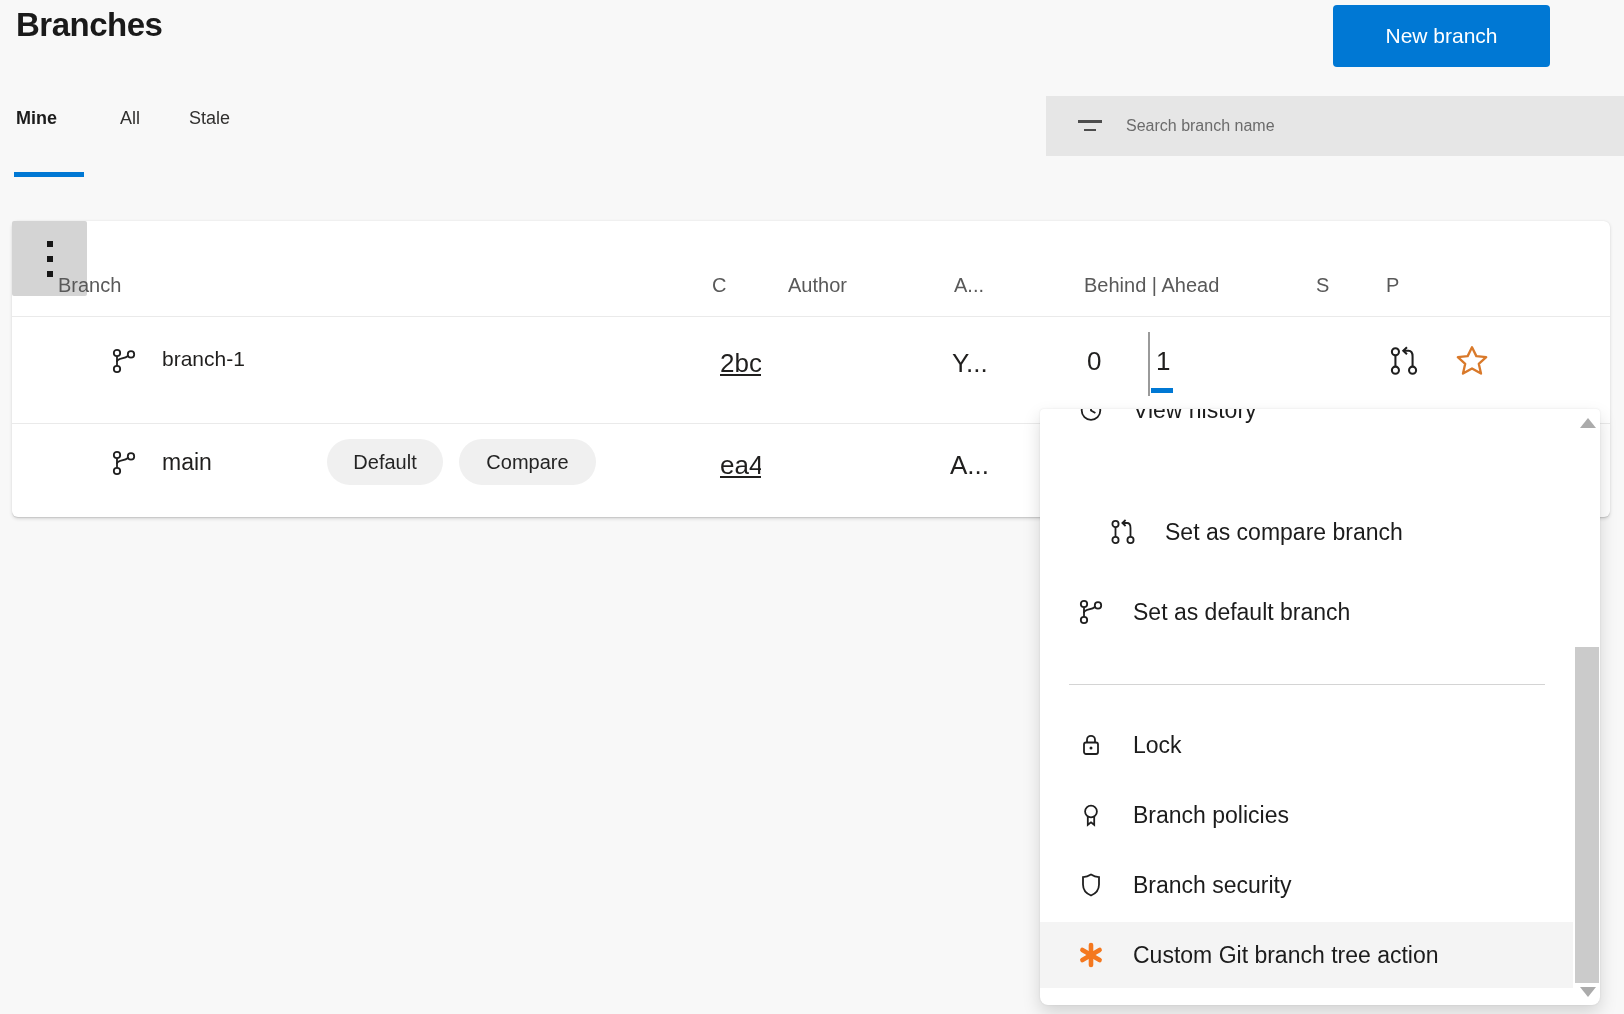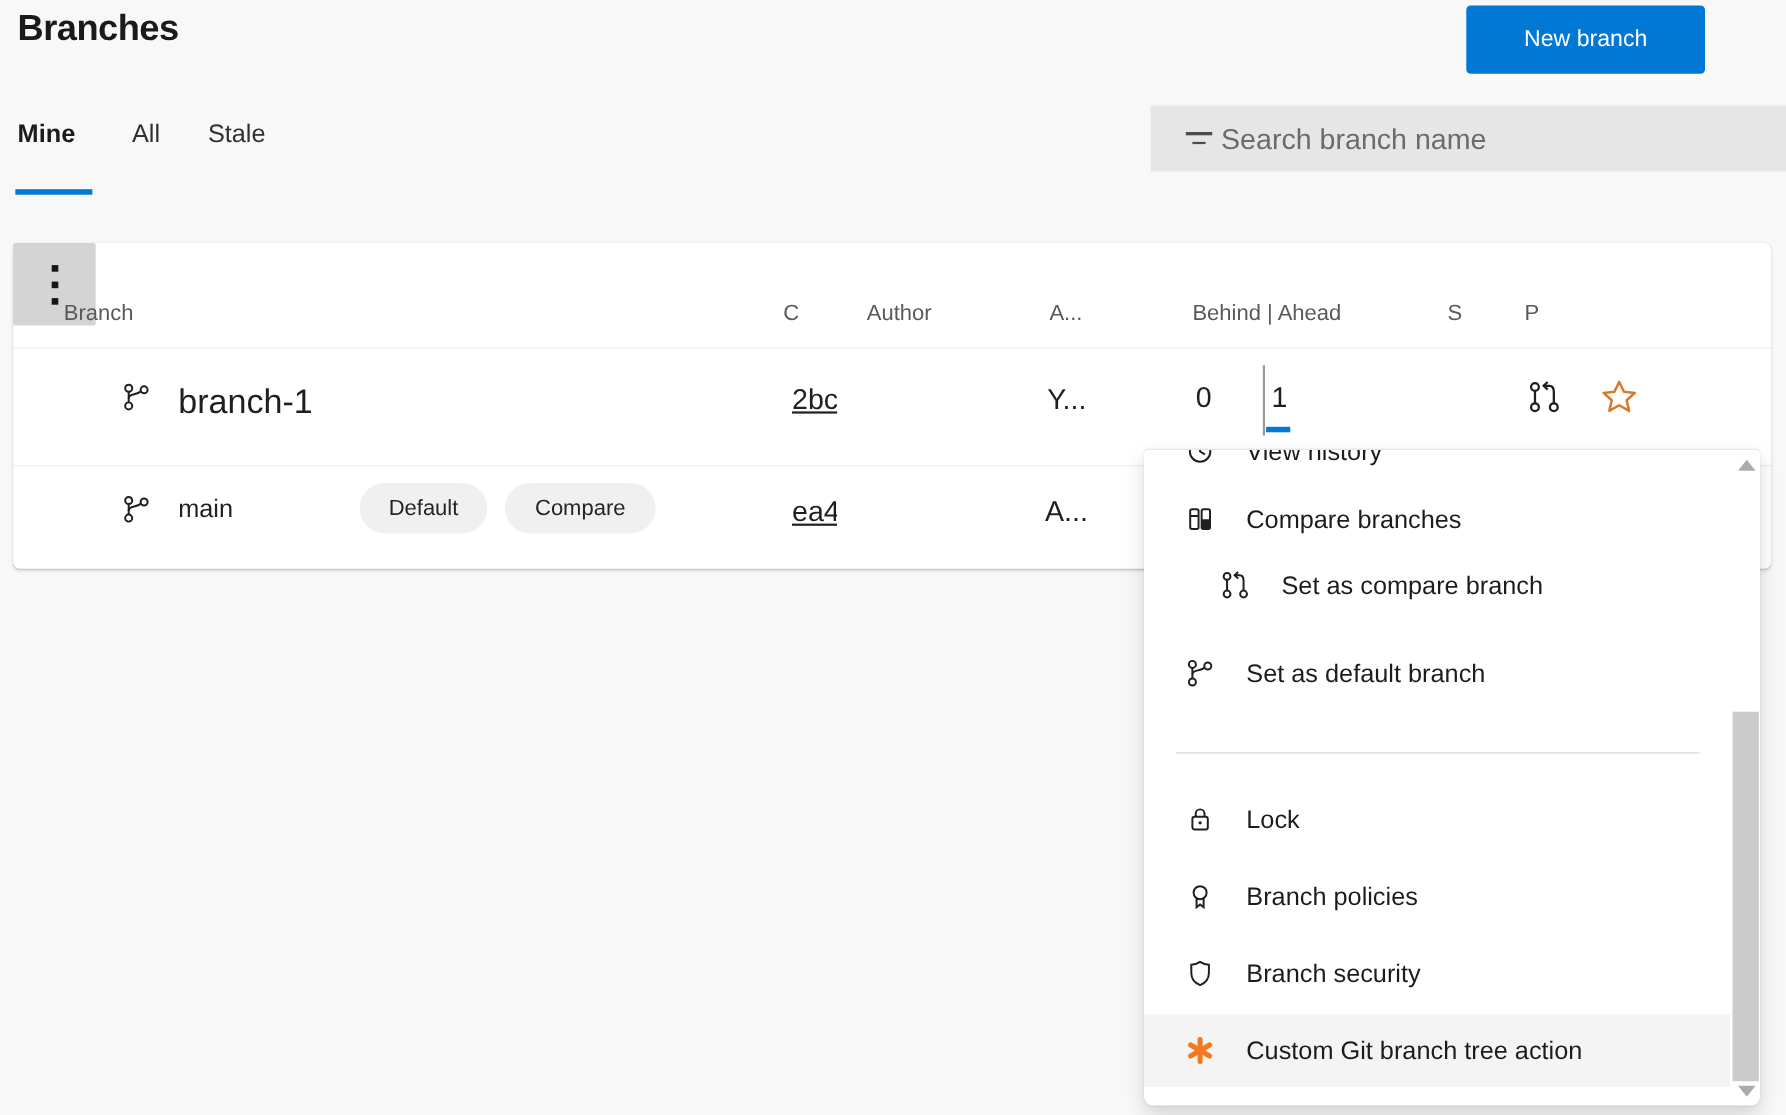--- a/index.html
+++ b/index.html
@@ -7,34 +7,34 @@
   body { background:#f8f8f8; font-family:"Liberation Sans","DejaVu Sans",sans-serif; color:#1f1f1f; position:relative; }
 
   .abs { position:absolute; }
 
   
   .page-title { left:16px; top:6px; font-size:33px; font-weight:700; color:#1a1a1a; letter-spacing:-0.5px; }
   .btn-primary { left:1333px; top:5px; width:217px; height:62px; background:#0078d4; border:none; border-radius:4px;
     color:#fff; font-size:21px; font-family:inherit; display:flex; align-items:center; justify-content:center; cursor:pointer; }
 
   
-  .tab { top:108px; font-size:23px; color:#31302f; cursor:pointer; }
+  .tab { top:108px; font-size:18px; color:#31302f; cursor:pointer; }
   .tab-mine { left:16px; font-weight:700; color:#1c1c1c; }
   .tab-all { left:120px; }
   .tab-stale { left:189px; }
   .tab-underline { left:14px; top:172px; width:70px; height:5px; background:#0078d4; }
 
   
   .searchbox { left:1046px; top:96px; width:578px; height:60px; background:#e6e6e6; display:flex; align-items:center; }
   .searchbox .ficon { margin-left:32px; width:24px; height:12px; position:relative; flex:none; }
   .searchbox .ficon i { position:absolute; background:#4d4d4d; height:2.6px; display:block; }
   .searchbox .ficon i.l1 { left:0; top:0; width:24px; }
   .searchbox .ficon i.l2 { left:6px; top:8.6px; width:12px; }
-  .searchbox input { flex:1; margin-left:8px; background:transparent; border:none; outline:none; font-family:inherit;
-    font-size:26px; color:#3b3b3b; }
+  .searchbox input { flex:1; margin-left:24px; background:transparent; border:none; outline:none; font-family:inherit;
+    font-size:16px; color:#3b3b3b; }
   .searchbox input::placeholder { color:#6b6b6b; opacity:1; }
 
   
   .card { left:12px; top:221px; width:1598px; height:296px; background:#fff; border-radius:6px;
     box-shadow:0 1.6px 3.6px rgba(0,0,0,.13), 0 .3px .9px rgba(0,0,0,.1); }
   .hline { position:absolute; left:0; width:100%; height:1px; background:#eaeaea; }
   .th { position:absolute; top:53px; font-size:20px; color:#595959; white-space:nowrap; }
   .cell { position:absolute; font-size:26px; color:#201f1e; white-space:nowrap; }
   .commit-link { overflow:hidden; width:41px; text-decoration:underline; cursor:pointer; }
   .badge { position:absolute; height:46px; border-radius:23px; background:#f0f0f0; color:#242424; font-size:20px;
@@ -97,21 +97,21 @@
   <div>
     <span class="abs" style="left:98px; top:126px;">
       <svg width="28" height="28" viewBox="0 0 28 28" class="stroke-ic">
         <circle cx="7" cy="6" r="3.2"></circle>
           <circle cx="21" cy="7.4" r="3.2"></circle>
           <circle cx="7" cy="22" r="3.2"></circle>
         <path d="M7 9.2v9.6"></path>
           <path d="M7 15c0-4.3 7.2-2.6 10.9-6"></path>
       </svg>
     </span>
-    <div class="cell" style="left:150px; top:126px; font-size:31px;">branch-1</div>
+    <div class="cell" style="left:150px; top:126px; font-size:21px;">branch-1</div>
     <div class="cell commit-link" style="left:708px; top:127px;">2bc</div>
     <div class="cell" style="left:940px; top:127px;">Y...</div>
     <div class="cell" style="left:1075px; top:125px;">0</div>
     <div class="vline" style="left:1136px; top:111px; height:64px;"></div>
     <div class="cell" style="left:1144px; top:125px;">1</div>
     <div class="ahead-bar" style="left:1139px; top:167px; width:22px; height:5px;"></div>
 
     <span class="iconbtn" style="left:1376px; top:124px;">
       <svg width="32" height="32" viewBox="0 0 28 28" class="stroke-ic">
         <circle cx="6.5" cy="6" r="3.1"></circle>
@@ -157,31 +157,20 @@
   <div class="mi" style="top:-34px;">
     <span class="ic">
       <svg width="28" height="28" viewBox="0 0 28 28" class="stroke-ic">
         <circle cx="14" cy="14.5" r="9.3"></circle>
           <path d="M14 9v5.5l4.4 2.6"></path>
       </svg>
     </span>
     <span class="lbl">View history</span>
   </div>
 
-  <div class="mi" style="top:28px;">
-    <span class="ic">
-      <svg width="28" height="28" viewBox="0 0 28 28" class="stroke-ic">
-        <rect x="5" y="5" width="7.6" height="18" rx="1.6"></rect>
-          <path d="M5 11h7.6"></path>
-        <rect x="15.4" y="5" width="7.6" height="18" rx="1.6"></rect>
-        <path d="M15.4 14H23v7.4a1.6 1.6 0 0 1-1.6 1.6h-4.4a1.6 1.6 0 0 1-1.6-1.6z" fill="#1f1f1f" stroke="none"></path>
-      </svg>
-    </span>
-    <span class="lbl">Compare branches</span>
-  </div>
 
   <div class="mi" style="top:88px;padding-left:32px;">
     <span class="ic">
       <svg width="28" height="28" viewBox="0 0 28 28" class="stroke-ic">
         <circle cx="6.5" cy="6" r="3.1"></circle>
           <circle cx="6.5" cy="22" r="3.1"></circle>
           <path d="M6.5 9.1v9.8"></path>
         <circle cx="21.5" cy="22" r="3.1"></circle>
           <path d="M13.5 5h4.5c2.9 0 3.5 2.2 3.5 5v8.8"></path>
           <path d="M16.6 2l-3.2 3 3.2 3"></path>

